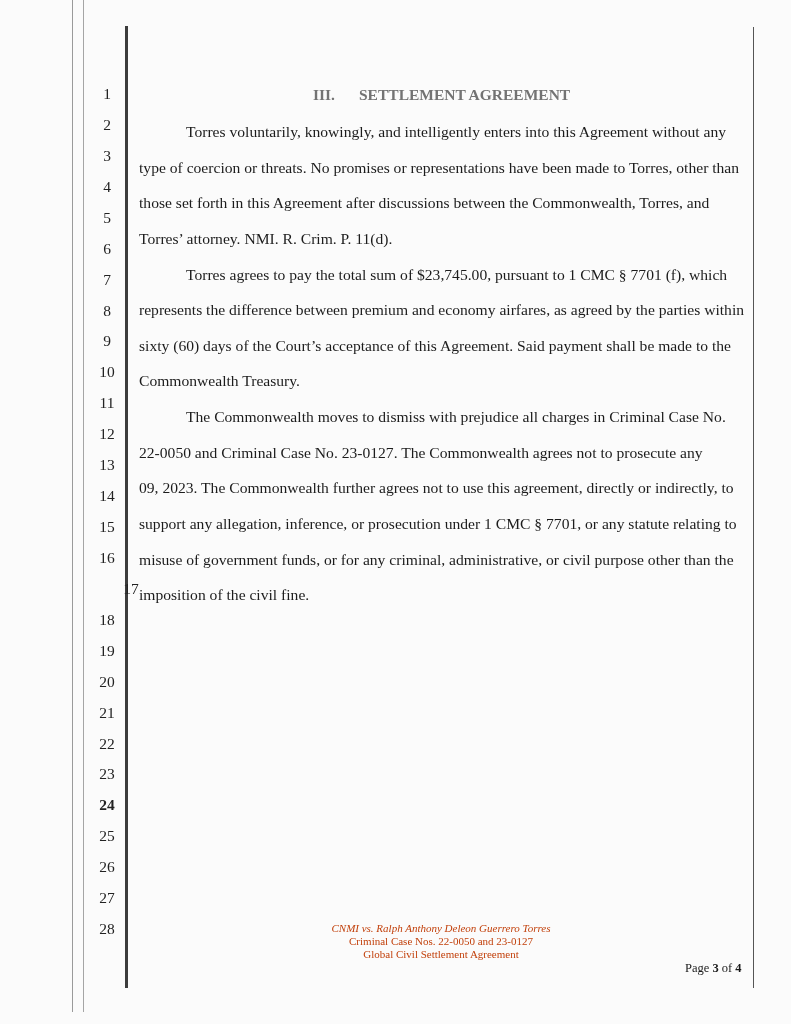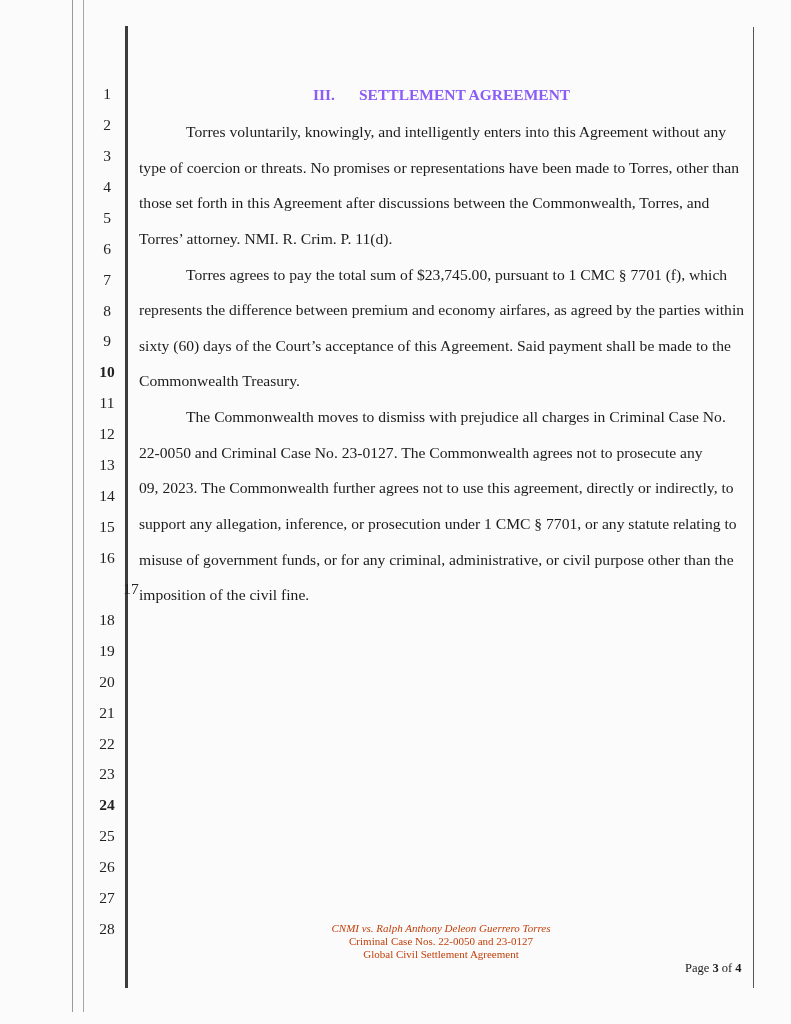--- a/index.html
+++ b/index.html
@@ -39,21 +39,21 @@
       color: #222;
     }
 
     .heading {
       position: absolute;
       top: 86px;
       left: 313px;
       font-size: 15.5px;
       font-weight: bold;
       white-space: pre;
-      color: #8b5cf6;
+      color: #737373;
     }
     .heading .num { display: inline-block; width: 46px; }
 
     .body-text {
       position: absolute;
       left: 139px;
       top: 122px;
       width: 600px;
     }
     .text-line {
@@ -98,21 +98,21 @@
 <div class="line-numbers" id="line-numbers">
     <div class="line-num" style="top: 85px;">1</div>
     <div class="line-num" style="top: 115.93px;">2</div>
     <div class="line-num" style="top: 146.86px;">3</div>
     <div class="line-num" style="top: 177.79px;">4</div>
     <div class="line-num" style="top: 208.72px;">5</div>
     <div class="line-num" style="top: 239.65px;">6</div>
     <div class="line-num" style="top: 270.58px;">7</div>
     <div class="line-num" style="top: 301.51px;">8</div>
     <div class="line-num" style="top: 332.44px;">9</div>
-    <div class="line-num" style="top: 363.37px; font-weight: bold;">10</div>
+    <div class="line-num" style="top: 363.37px;">10</div>
     <div class="line-num" style="top: 394.3px;">11</div>
     <div class="line-num" style="top: 425.23px;">12</div>
     <div class="line-num" style="top: 456.16px;">13</div>
     <div class="line-num" style="top: 487.09px;">14</div>
     <div class="line-num" style="top: 518.02px;">15</div>
     <div class="line-num" style="top: 548.95px;">16</div>
     <div class="line-num" style="top: 579.88px; margin-left: 24px;">17</div>
     <div class="line-num" style="top: 610.81px;">18</div>
     <div class="line-num" style="top: 641.74px;">19</div>
     <div class="line-num" style="top: 672.67px;">20</div>

